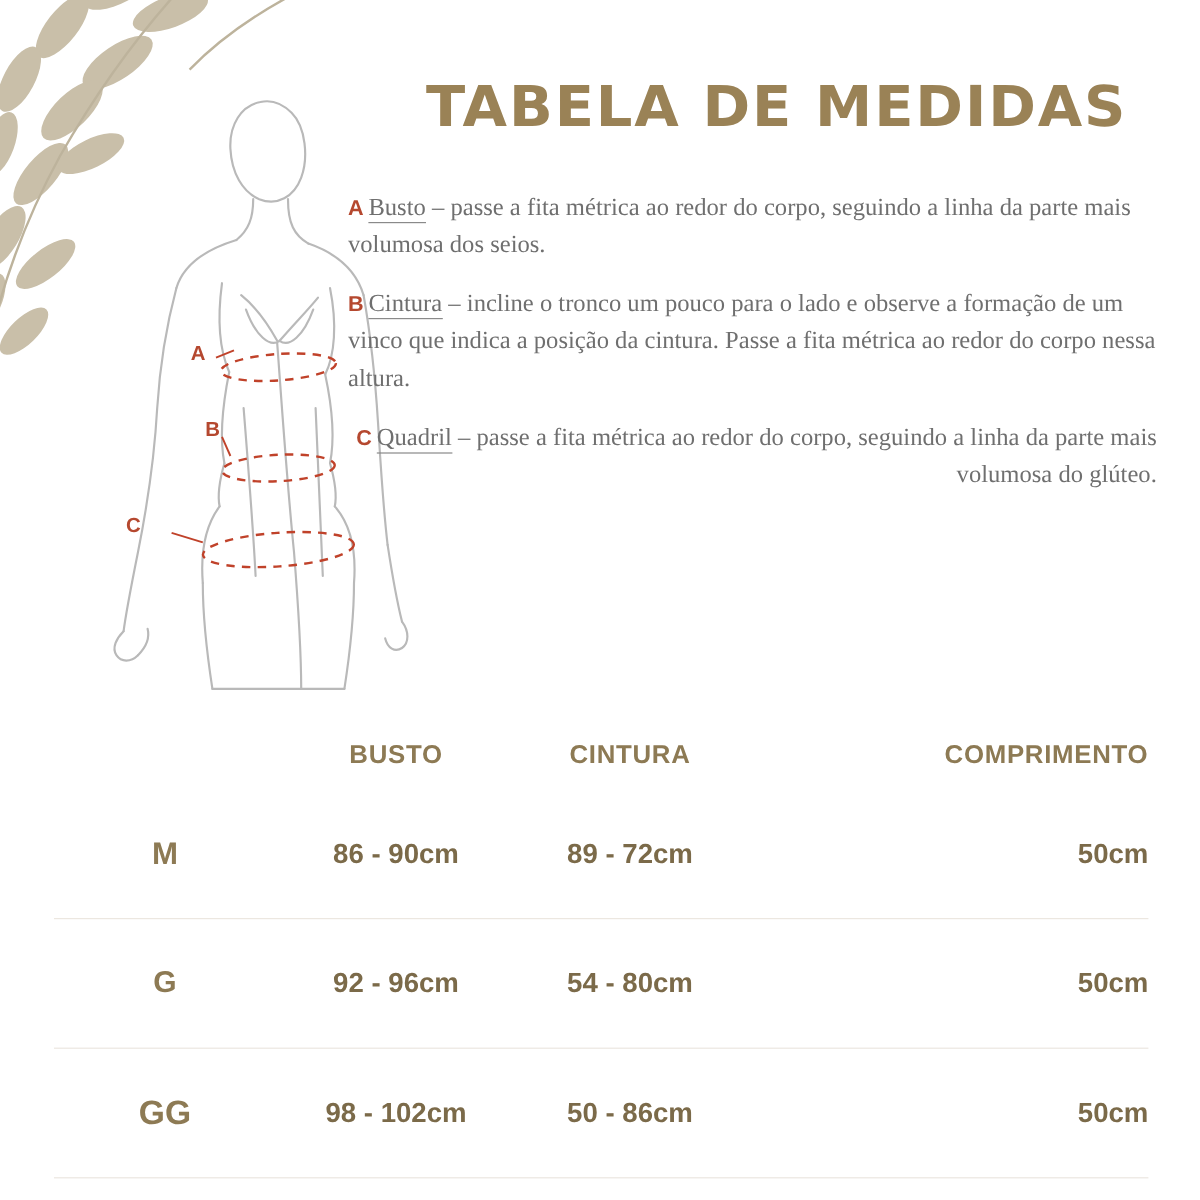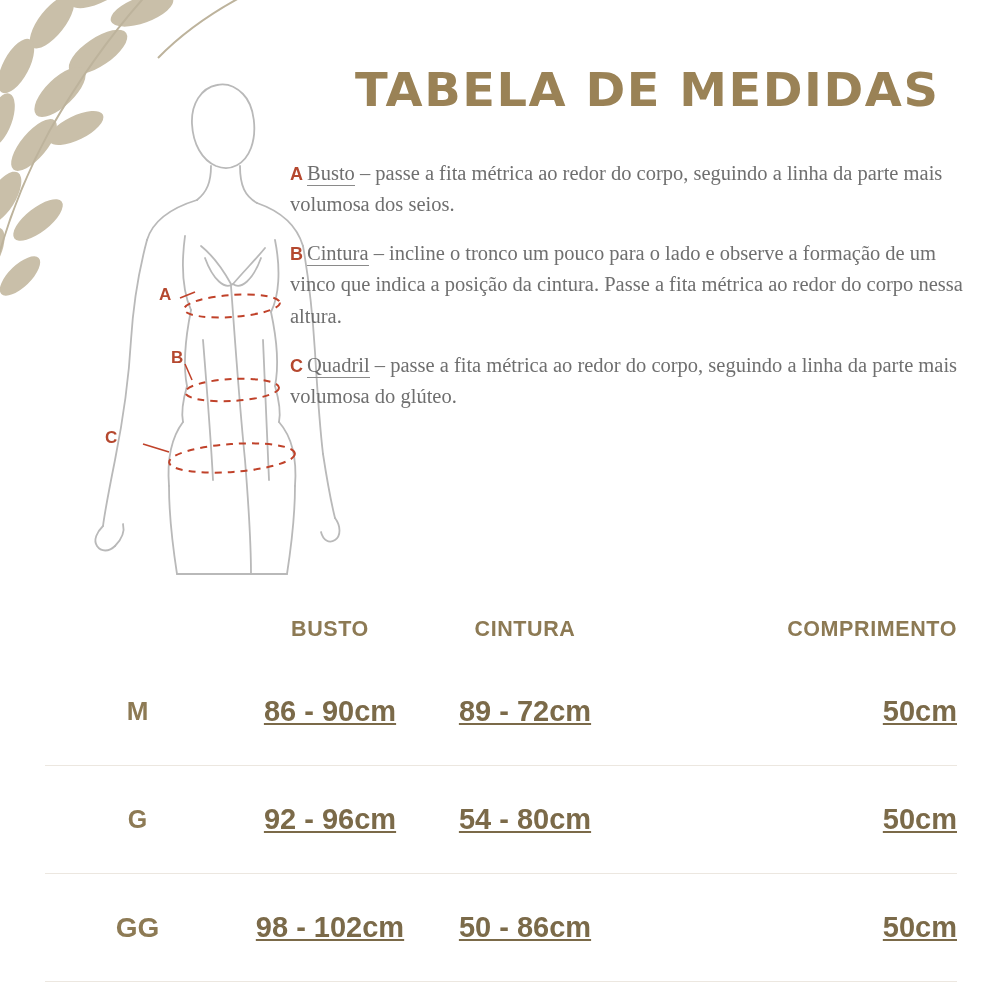--- a/index.html
+++ b/index.html
@@ -47,21 +47,21 @@
     color: #6f6f6f;
     font-family: "Liberation Serif", serif;
     font-size: 20.5px;
     line-height: 1.52;
   }
   .instr {
     margin-bottom: 18px;
   }
   .instr.a { text-align: left; padding-right: 36px; }
   .instr.b { text-align: left; padding-right: 8px; }
-  .instr.c { padding-right: 16px; }
+  .instr.c { text-align: right; padding-right: 16px; }
 
   .letter {
     color: #b5482f;
     font-family: "Liberation Sans", sans-serif;
     font-weight: bold;
     font-size: 18px;
     margin-right: 4px;
   }
   .kw {
     border-bottom: 1.4px solid #8a8a8a;
@@ -117,23 +117,22 @@
     color: #8d7a54;
     letter-spacing: 0.6px;
   }
   .sizecell {
     font-weight: bold;
     font-size: 27px;
     color: #8d7a54;
   }
   .valcell {
     font-weight: bold;
-    font-size: 29px;
+    font-size: 23px;
     color: #7b6a49;
-    text-decoration: underline;
   }
   .size-m  { font-size: 26px; }
   .size-g  { font-size: 25px; }
   .size-gg { font-size: 28px; text-align: center; }
 </style>
 </head>
 <body>
 
 <svg class="leaves" viewBox="0 0 330 400">
   <g fill="#c9bfa9">

